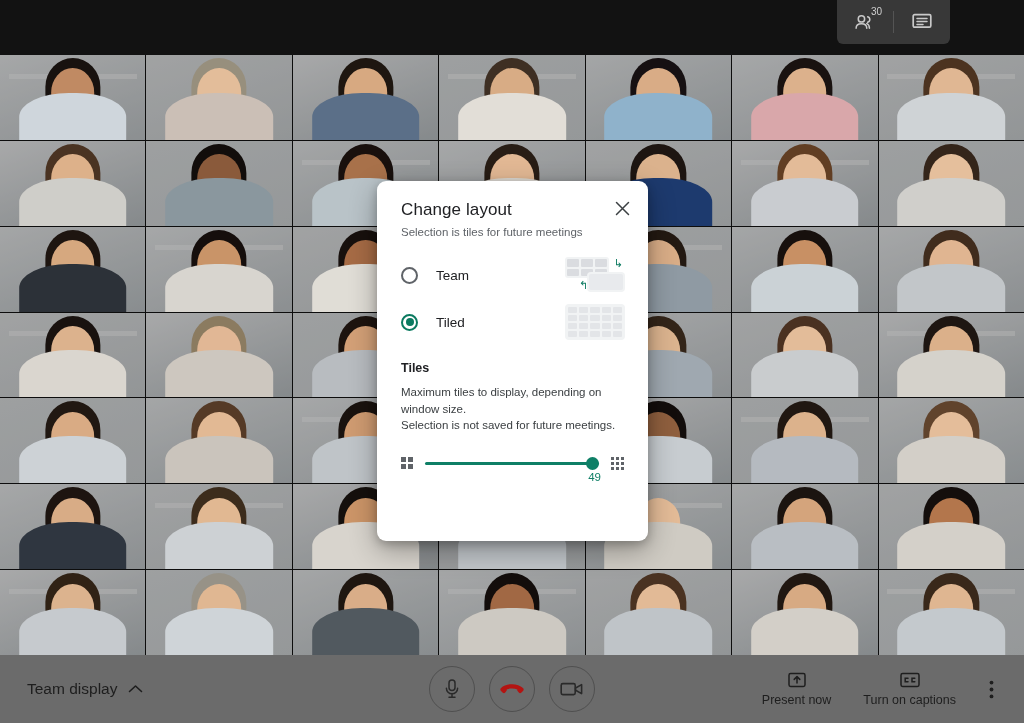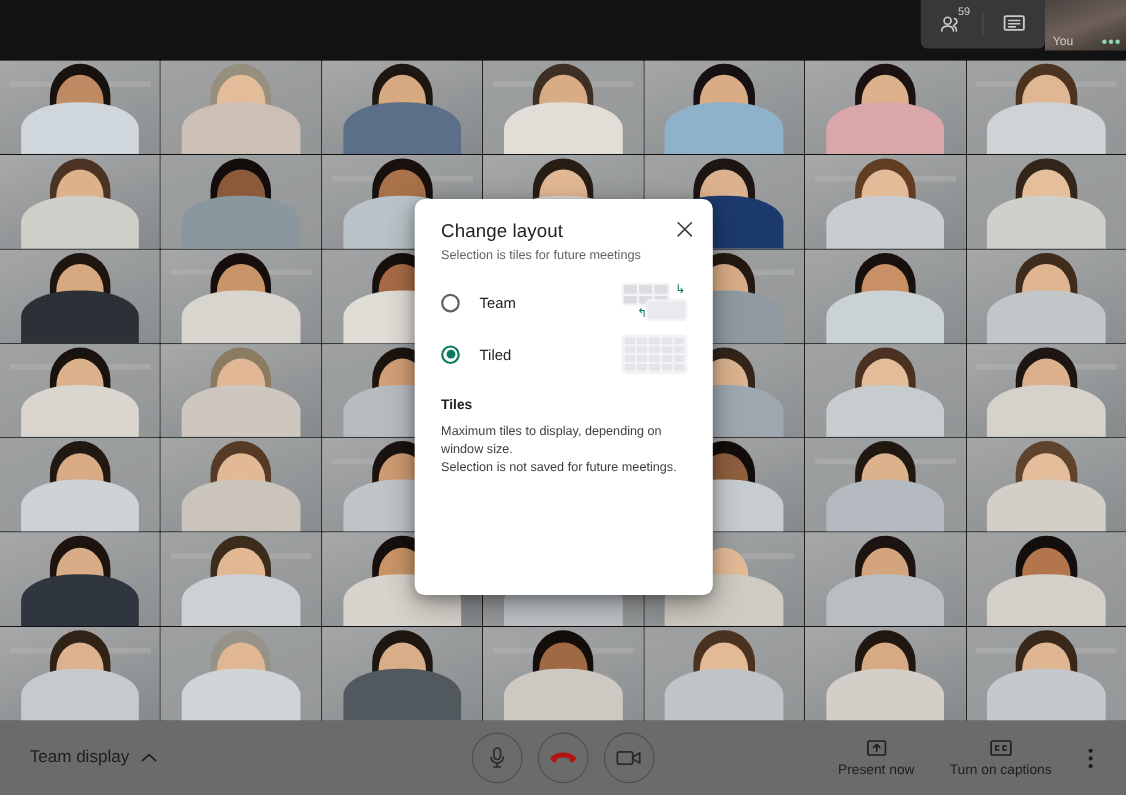--- a/index.html
+++ b/index.html
@@ -580,44 +580,31 @@
   <div id="top-bar">
 
 
     <div id="top-actions">
       <div class="top-btn">
         <svg width="22" height="16" viewBox="0 0 24 18" fill="none">
           <circle cx="8" cy="5.5" r="3.6" stroke="#c9c9c9" stroke-width="1.7"></circle>
           <path d="M2 16c0-3.3 2.7-5 6-5s6 1.7 6 5" stroke="#c9c9c9" stroke-width="1.7" stroke-linecap="round"></path>
           <path d="M15 3.2a3.2 3.2 0 010 6.2M17 16c0-3.1-1.3-4.6-3-5.2" stroke="#c9c9c9" stroke-width="1.7" stroke-linecap="round"></path>
         </svg>
-        <span id="people-count">59</span>
+        <span id="people-count">30</span>
       </div>
       <div class="top-sep"></div>
       <div class="top-btn">
         <svg width="20" height="18" viewBox="0 0 20 18" fill="none">
           <rect x="1.2" y="1.6" width="17.6" height="12.6" rx="1.4" stroke="#c9c9c9" stroke-width="1.7"></rect>
           <path d="M5 5.6h10M5 8.6h10M5 11.4h6" stroke="#c9c9c9" stroke-width="1.5" stroke-linecap="round"></path>
         </svg>
       </div>
     </div>
 
-    <div id="self-view">
-      <div class="room" style="position:absolute;inset:0"></div>
-      <div class="hair" style="background:#8d5a3c"></div>
-      <div class="head" style="background:#e0b893"></div>
-      <div class="body" style="background:#b9bec4"></div>
-      <div class="scrim"></div>
-      <span id="self-label">You</span>
-      <div id="self-dots">
-          <i></i>
-          <i></i>
-          <i></i>
-        </div>
-    </div>
   </div>
 
   <div id="bottom-bar">
 
     <div id="meeting-name">
       <span>Team display</span>
       <svg width="15" height="10" viewBox="0 0 15 10" fill="none">
         <path d="M1.5 7.5L7.5 2l6 5.5" stroke="#1e1e1e" stroke-width="1.6" stroke-linecap="round" stroke-linejoin="round"></path>
       </svg>
     </div>
@@ -724,14 +711,38 @@
         </div>
       </div>
     </div>
 
 
 
     <div id="tiles-heading">Tiles</div>
     <div class="tiles-desc">Maximum tiles to display, depending on window size.</div>
     <div class="tiles-desc" style="margin-top:0">Selection is not saved for future meetings.</div>
 
+    <div id="slider-row">
+      <div class="grid-icon" id="grid-small">
+          <i></i>
+          <i></i>
+          <i></i>
+          <i></i>
+        </div>
+      <div id="slider-track">
+        <div id="slider-line"></div>
+        <div id="slider-thumb"></div>
+        <span id="slider-value">49</span>
+      </div>
+      <div class="grid-icon" id="grid-large">
+          <i></i>
+          <i></i>
+          <i></i>
+          <i></i>
+          <i></i>
+          <i></i>
+          <i></i>
+          <i></i>
+          <i></i>
+        </div>
+    </div>
   </div>
 </div>
 
 </body></html>

